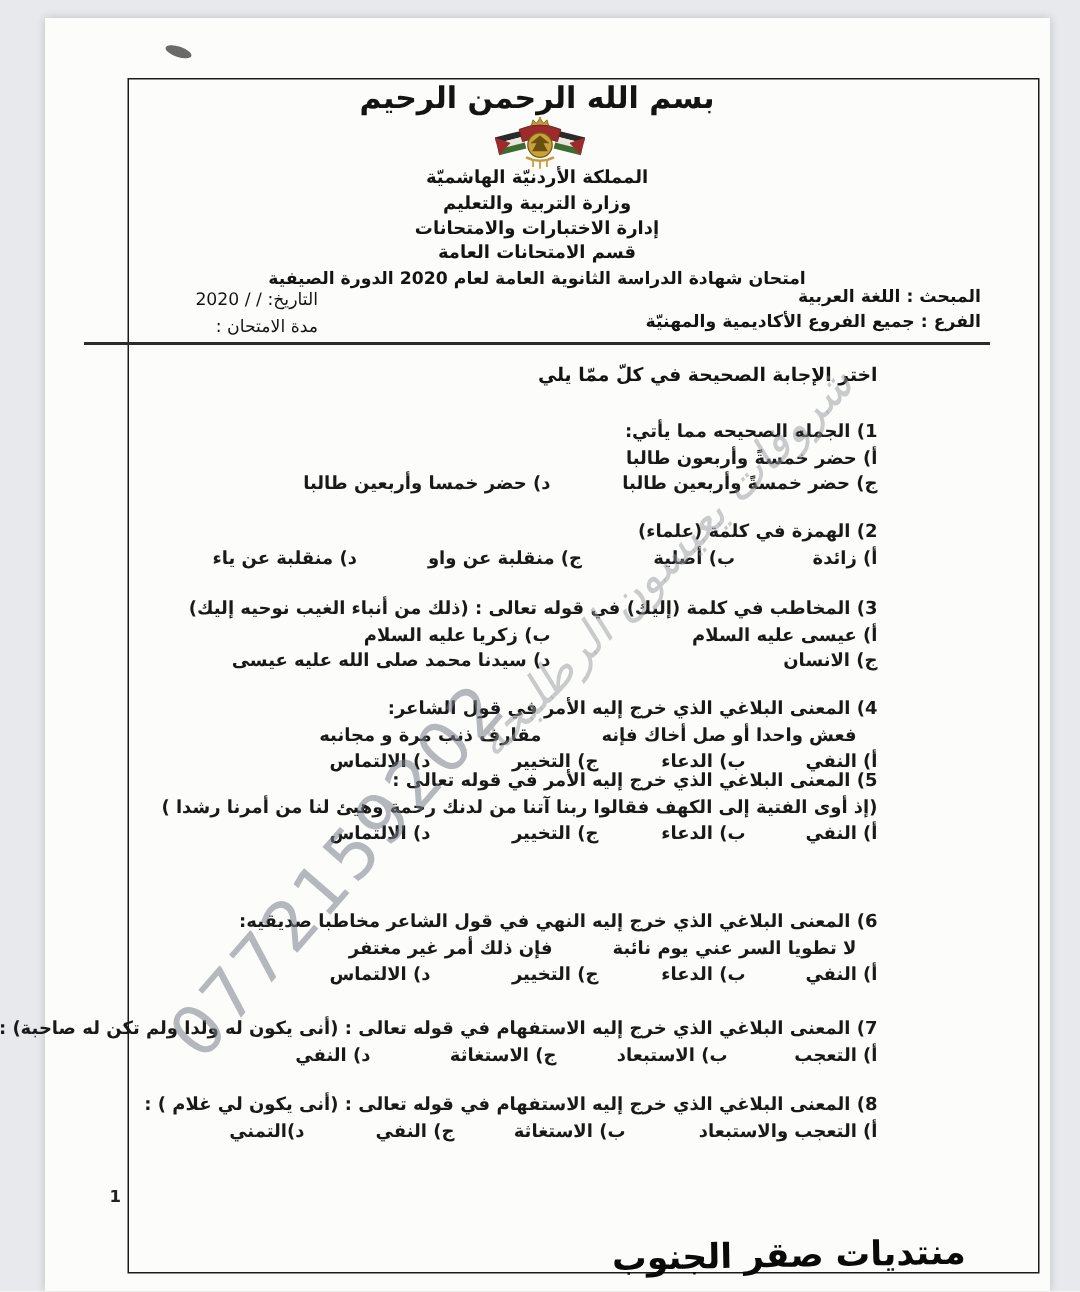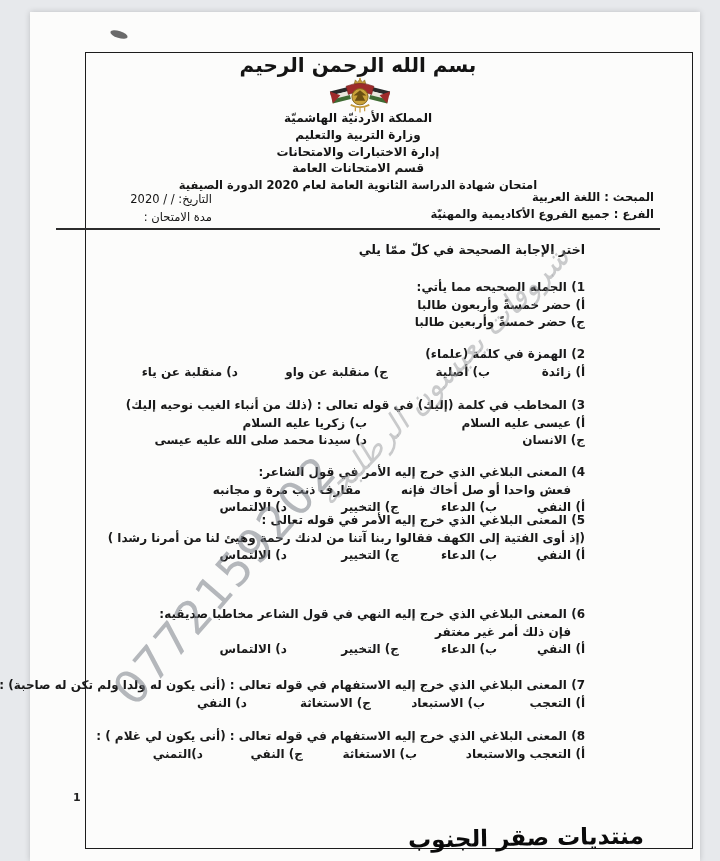--- a/index.html
+++ b/index.html
@@ -132,20 +132,21 @@
 
 <div class="instruction">اختر الإجابة الصحيحة في كلّ ممّا يلي</div>
 
 <div class="q grid2" style="top:279px">
   <div class="qt">1) الجمله الصحيحه مما يأتي:</div>
   <div class="optrow">
     <span class="col1">أ)  حضر خمسةً وأربعون طالبا</span>
   </div>
   <div class="optrow">
     <span class="col1">ج) حضر خمسةً وأربعين طالبا</span>
+    <span>د) حضر خمسا وأربعين طالبا</span>
   </div>
 </div>
 
 <div class="q" style="top:346px">
   <div class="qt">2) الهمزة في كلمة (علماء)</div>
   <div class="optrow">
     <span class="c1">أ) زائدة</span>
     <span class="c2">ب) أصلية</span>
     <span class="c3">ج) منقلبة عن واو</span>
     <span>د) منقلبة عن ياء</span>
@@ -185,20 +186,21 @@
     <span class="d1">أ) النفي</span>
     <span class="d2">ب) الدعاء</span>
     <span class="d3">ج) التخيير</span>
     <span>د) الالتماس</span>
   </div>
 </div>
 
 <div class="q" style="top:606px">
   <div class="qt">6) المعنى البلاغي الذي خرج إليه النهي في قول الشاعر مخاطبا صديقيه:</div>
   <div class="verse2">
+    <span>لا تطويا السر عني يوم نائبة</span>
     <span>فإن ذلك أمر غير مغتفر</span>
   </div>
   <div class="optrow">
     <span class="d1">أ) النفي</span>
     <span class="d2">ب) الدعاء</span>
     <span class="d3">ج) التخيير</span>
     <span>د) الالتماس</span>
   </div>
 </div>
 

